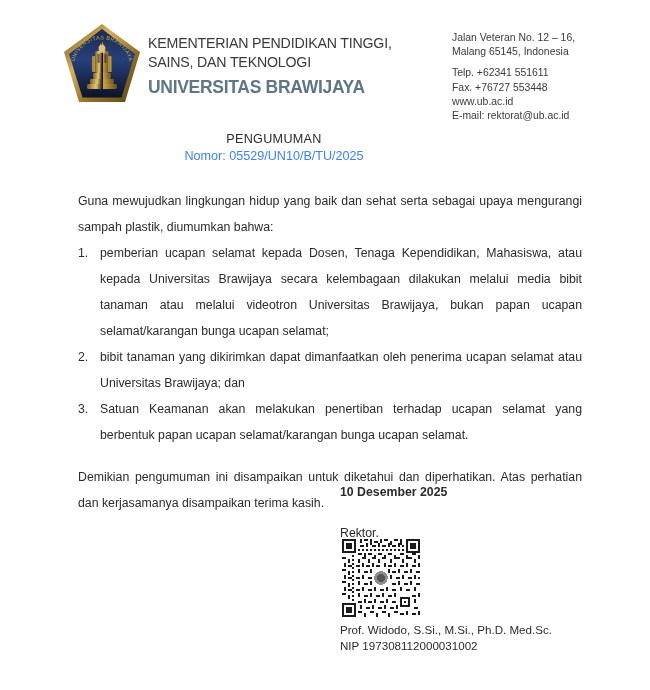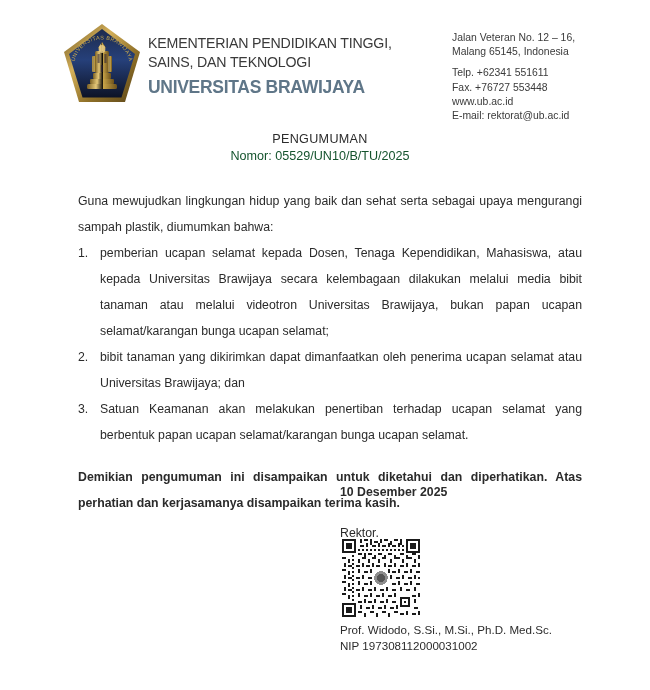--- a/index.html
+++ b/index.html
@@ -68,50 +68,49 @@
   .contact-block .gap { height: 7px; }
   .contact-line { white-space: nowrap; }
 
   
   .doc-title-block {
     position: absolute;
     left: 0;
     top: 131px;
     width: 548px;
     text-align: center;
-    padding-left: 46px;
   }
   .doc-title {
     font-size: 12.6px;
     line-height: 17px;
     letter-spacing: 0.3px;
     color: #2b2b2b;
   }
   .doc-number {
     font-size: 12.6px;
     line-height: 17px;
-    color: #14532d;
+    color: #3b82f6;
   }
 
   
   .body-area {
     position: absolute;
     left: 78px;
     top: 188px;
     width: 504px;
     font-size: 12.3px;
     line-height: 26px;
     color: #2b2b2b;
   }
   .para {
     text-align: justify;
     text-justify: inter-word;
     margin: 0;
   }
-  .para.closing { margin-top: 16px; font-weight: bold; }
+  .para.closing { margin-top: 16px; }
 
   .numbered {
     margin: 0;
     padding: 0;
     list-style: none;
   }
   .numbered li {
     position: relative;
     padding-left: 22px;
     text-align: justify;

